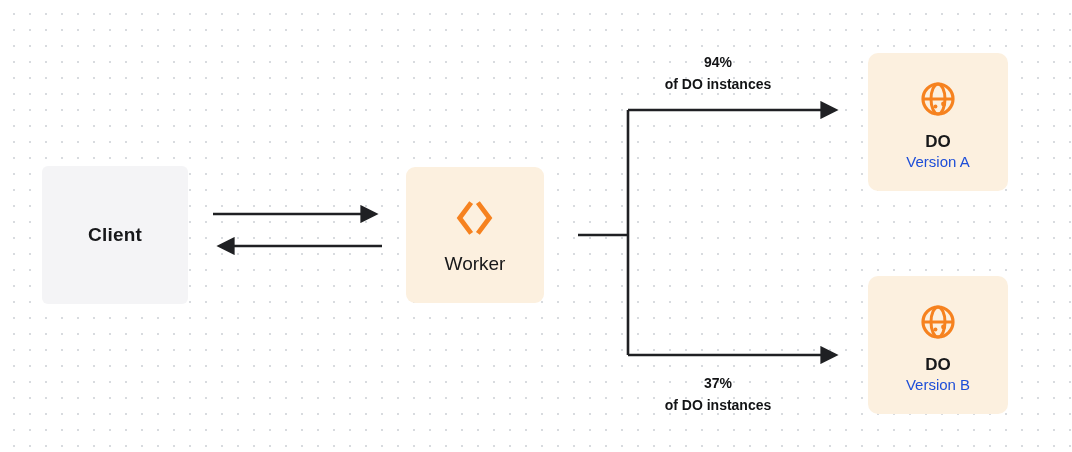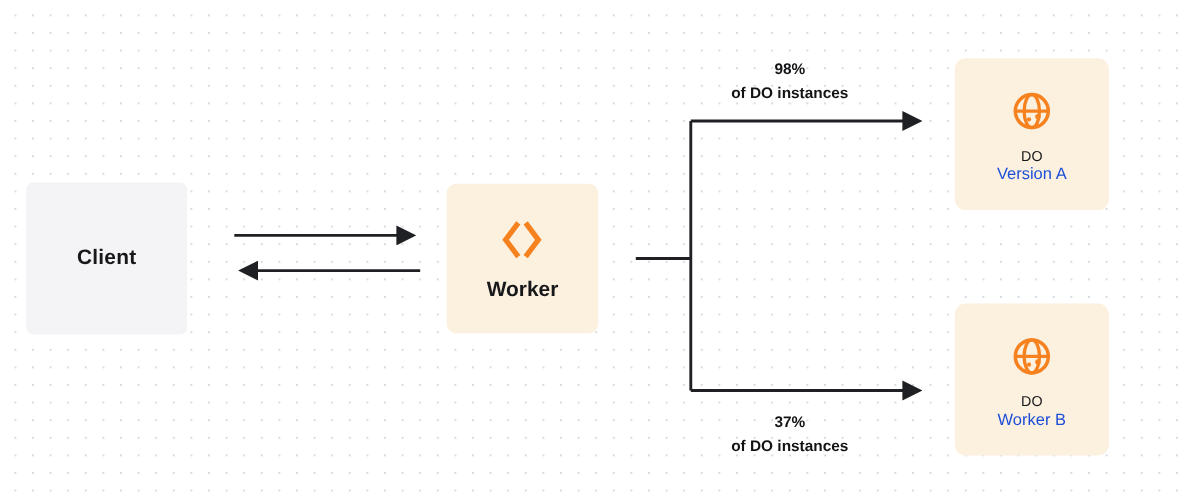--- a/index.html
+++ b/index.html
@@ -24,53 +24,53 @@
   .node {
     position: absolute;
     display: flex;
     flex-direction: column;
     align-items: center;
     justify-content: center;
     border-radius: 8px;
     box-sizing: border-box;
   }
   .node-client {
-    left: 24px; top: 166px;
+    left: 42px; top: 166px;
     width: 146px; height: 138px;
     background: #f4f4f6;
     border-radius: 6px;
   }
   .node-client .node-label {
     font-size: 19px;
     font-weight: 700;
     letter-spacing: 0.2px;
   }
   .node-worker {
     left: 406px; top: 167px;
     width: 138px; height: 136px;
     background: #fcf0df;
     border-radius: 9px;
     gap: 12px;
   }
   .node-worker .node-label {
     font-size: 19px;
-    font-weight: 700;
+    font-weight: 400;
   }
   .node-do {
     width: 140px; height: 138px;
     background: #fcf0df;
     border-radius: 10px;
     gap: 1px;
   }
   .node-do-a { left: 868px; top: 53px; }
   .node-do-b { left: 868px; top: 276px; }
   .do-title {
     margin-top: 8px;
-    font-size: 13px;
-    font-weight: 400;
+    font-size: 17px;
+    font-weight: 700;
   }
   .do-subtitle {
     font-size: 15px;
     color: #1d4ed8;
   }
   .edge-label {
     position: absolute;
     width: 210px;
     text-align: center;
     font-size: 14px;
@@ -117,21 +117,21 @@
     <span class="icon-box">
       <svg width="46" height="46" viewBox="0 0 48 48">
         <path d="M20 8 L8 24 L20 40" stroke="#f6821f" stroke-width="5" fill="none"></path>
         <path d="M27 8 L39 24 L27 40" stroke="#f6821f" stroke-width="5" fill="none"></path>
       </svg>
     </span>
     <span class="node-label">Worker</span>
   </div>
 
   <div class="edge-label edge-label-top">
-    <div>98%</div>
+    <div>94%</div>
     <div>of DO instances</div>
   </div>
 
   <div class="edge-label edge-label-bottom">
     <div>37%</div>
     <div>of DO instances</div>
   </div>
 
   <div class="node node-do node-do-a">
     <span class="icon-box">
@@ -151,16 +151,16 @@
     <span class="icon-box">
       <svg width="48" height="48" viewBox="0 0 48 48">
         <circle cx="24" cy="24" r="15" stroke="#f6821f" stroke-width="3.2" fill="none"></circle>
         <ellipse cx="24" cy="24" rx="7" ry="15" stroke="#f6821f" stroke-width="3" fill="none"></ellipse>
         <line x1="9.5" y1="24" x2="38.5" y2="24" stroke="#f6821f" stroke-width="3"></line>
         <circle cx="29.5" cy="29" r="2.4" fill="#f6821f"></circle>
         <circle cx="21.5" cy="31.5" r="1.9" fill="#f6821f"></circle>
       </svg>
     </span>
     <span class="do-title">DO</span>
-    <span class="do-subtitle">Worker B</span>
+    <span class="do-subtitle">Version B</span>
   </div>
 
 </div>
 
 </body></html>

